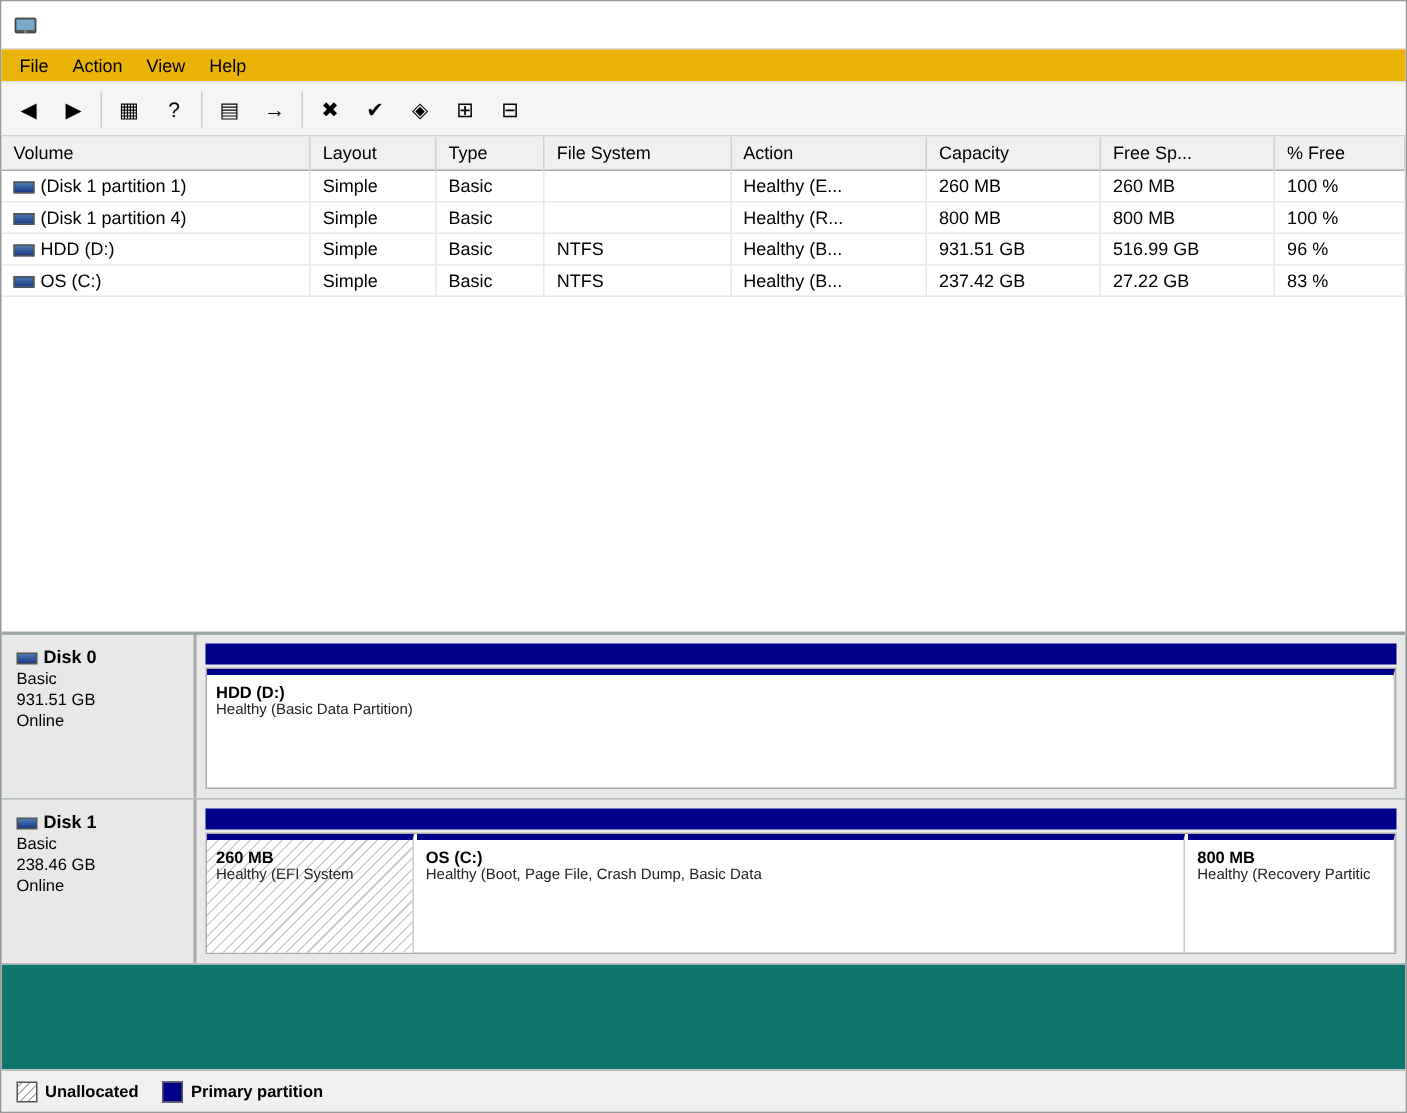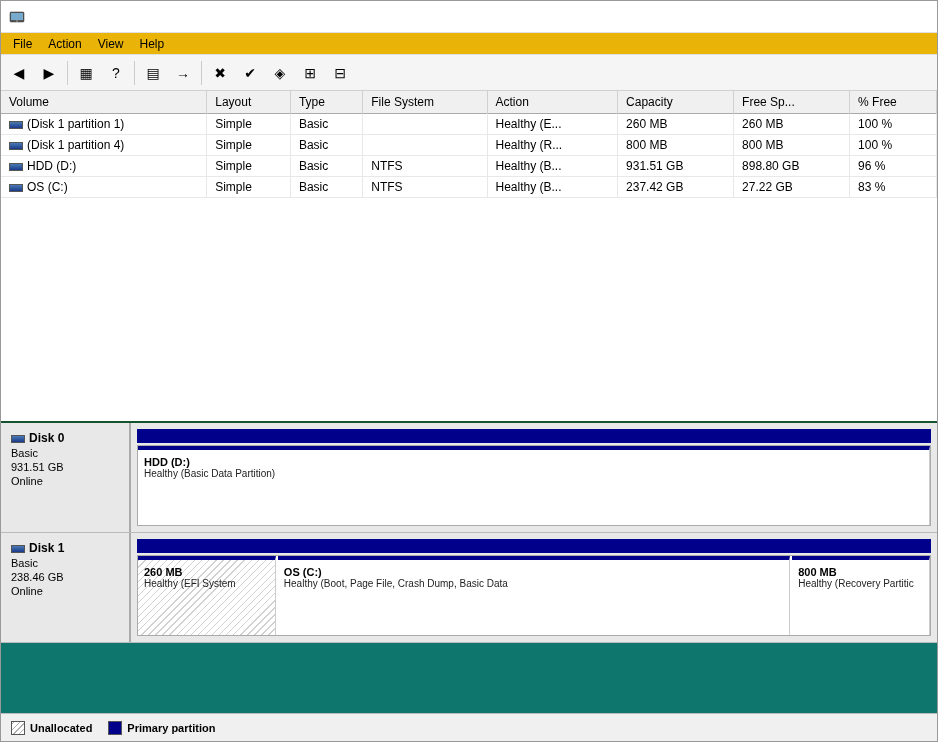--- a/index.html
+++ b/index.html
@@ -116,21 +116,21 @@
       flex: 1;
       display: flex;
       flex-direction: column;
       overflow: hidden;
     }
 
     
     .table-area {
       flex: 1;
       overflow-y: auto;
-      border-bottom: 2px solid #14532d;
+      border-bottom: 2px solid #a3a3a3;
     }
 
     table {
       width: 100%;
       border-collapse: collapse;
       font-size: 12px;
     }
 
     thead tr {
       background: #f0f0f0;
@@ -395,21 +395,21 @@
               <td>800 MB</td>
               <td>100 %</td>
             </tr>
             <tr>
               <td><span class="disk-icon"></span>HDD (D:)</td>
               <td>Simple</td>
               <td>Basic</td>
               <td>NTFS</td>
               <td>Healthy (B...</td>
               <td>931.51 GB</td>
-              <td>898.80 GB</td>
+              <td>516.99 GB</td>
               <td>96 %</td>
             </tr>
             <tr>
               <td><span class="disk-icon"></span>OS (C:)</td>
               <td>Simple</td>
               <td>Basic</td>
               <td>NTFS</td>
               <td>Healthy (B...</td>
               <td>237.42 GB</td>
               <td>27.22 GB</td>

